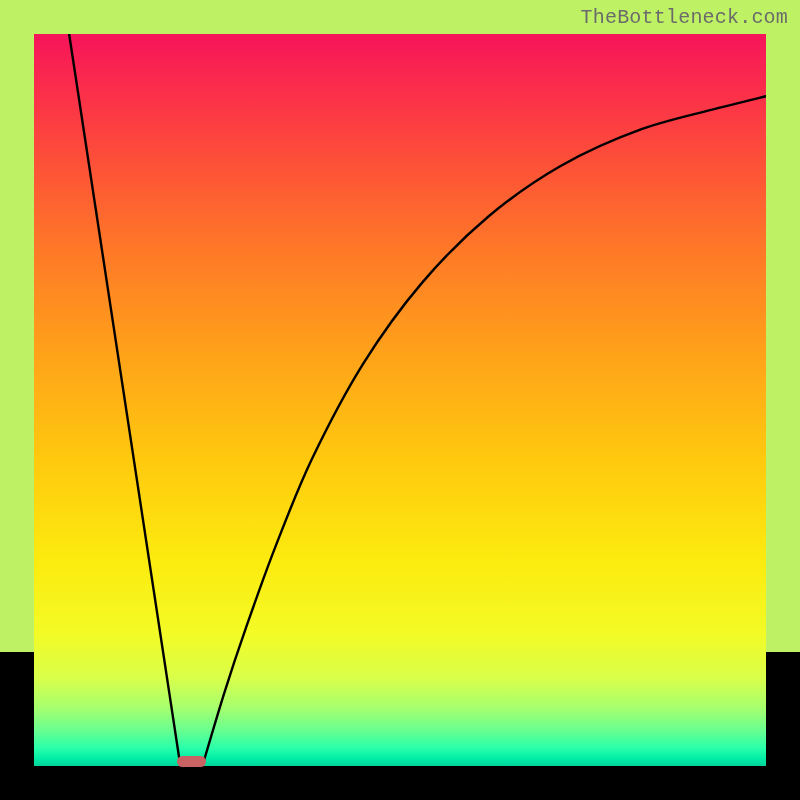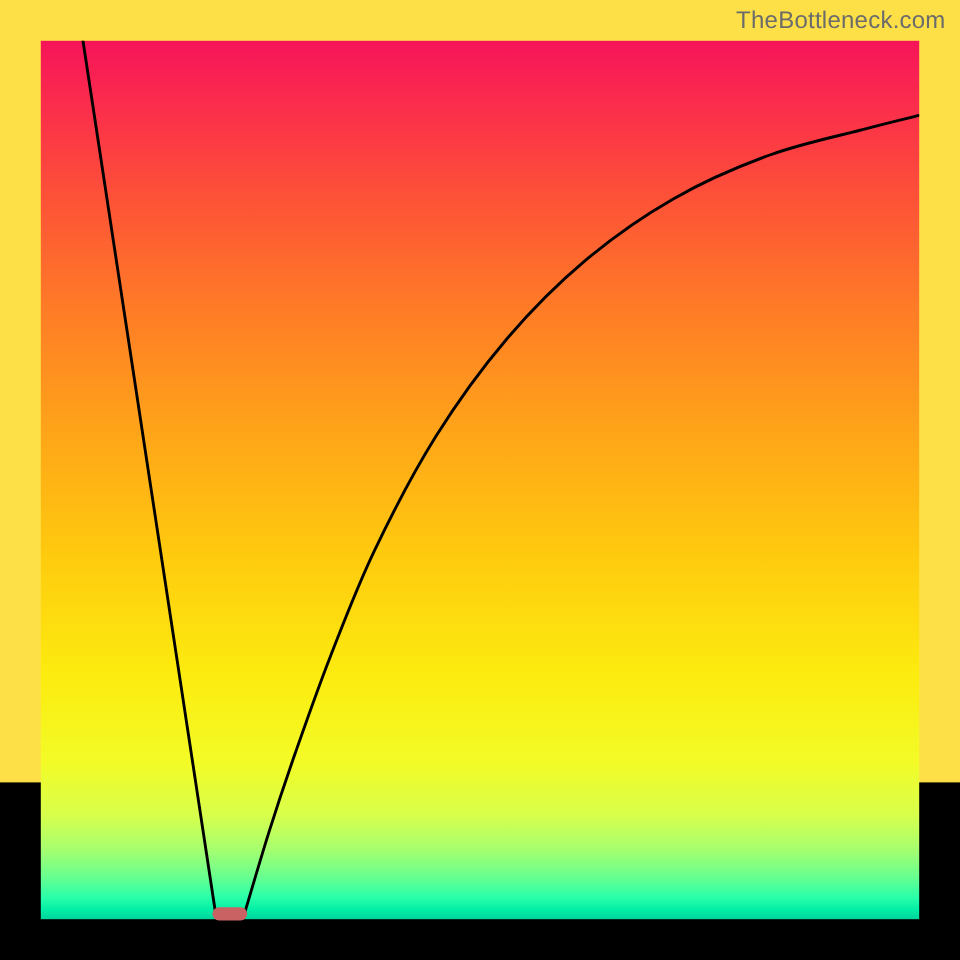--- a/index.html
+++ b/index.html
@@ -10,21 +10,22 @@
     background: #000;
     overflow: hidden;
     font-family: Arial, Helvetica, sans-serif;
   }
   .frame {
     position: absolute;
     top: 0;
     left: 0;
     width: 800px;
     height: 652px;
-    background: #fde047;
+    background: #bef264;
+    font-family: Liberation Mono, monospace;
   }
   .plot {
     position: absolute;
     top: 34px;
     left: 34px;
     width: 732px;
     height: 732px;
     
     background: linear-gradient(to bottom,
       #f61459 0%,

